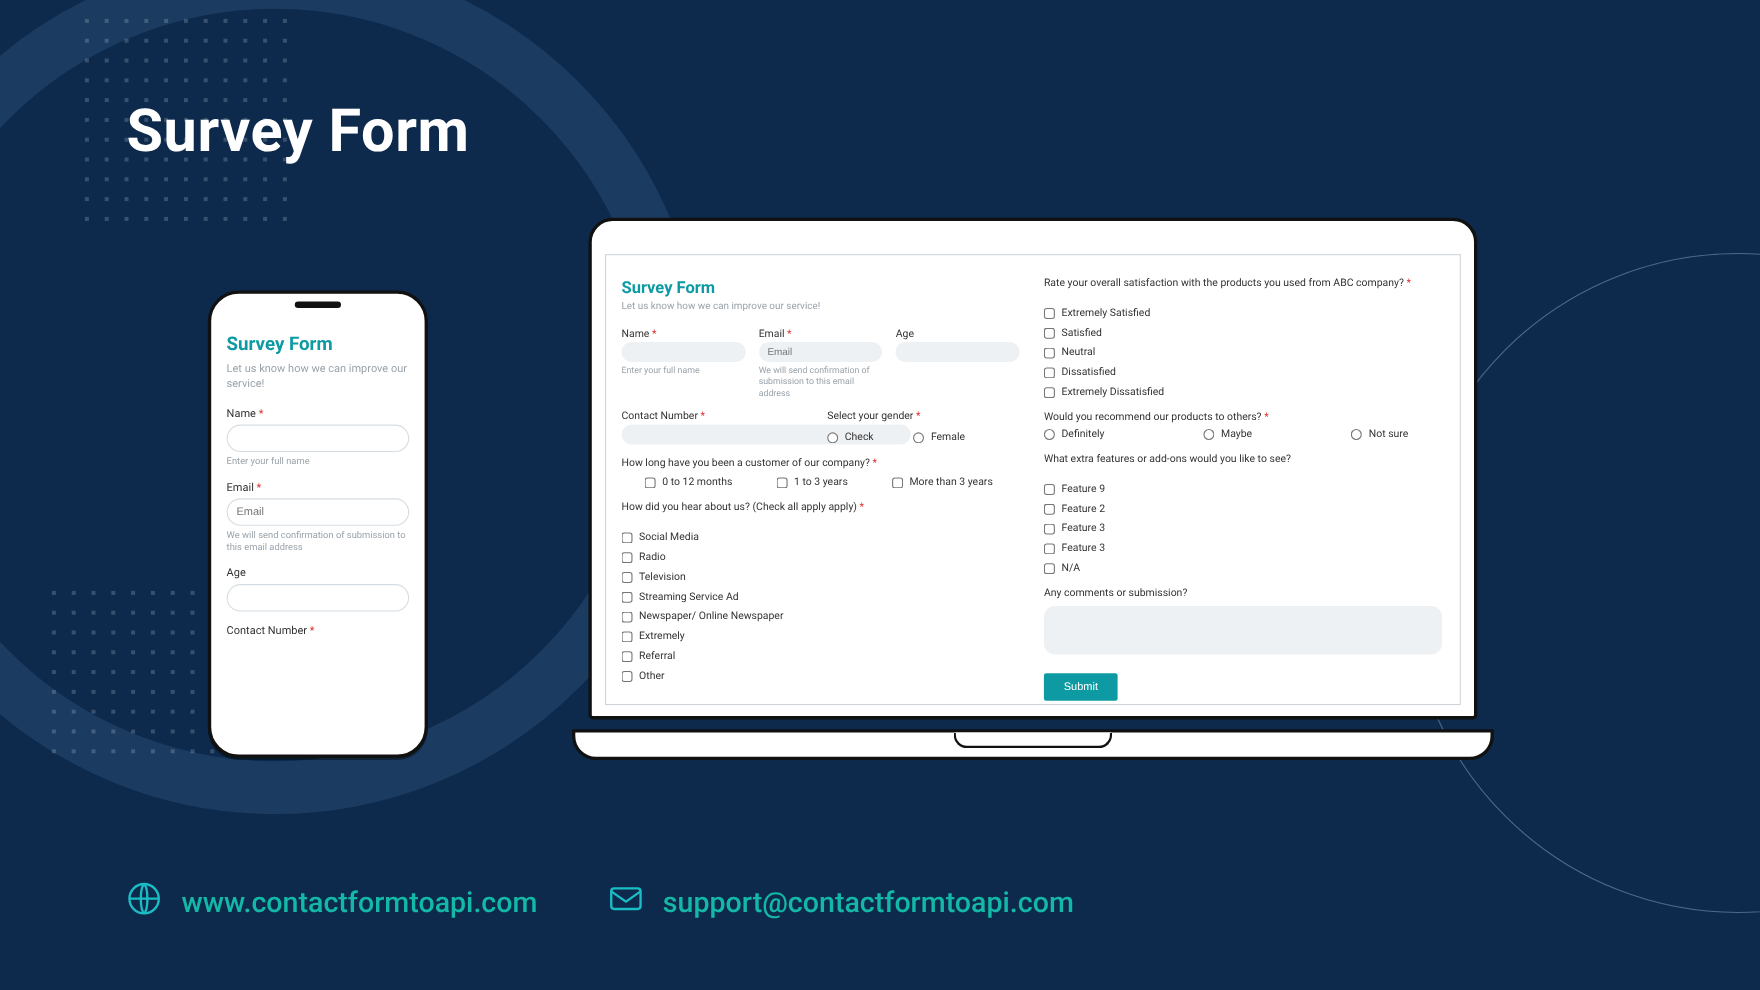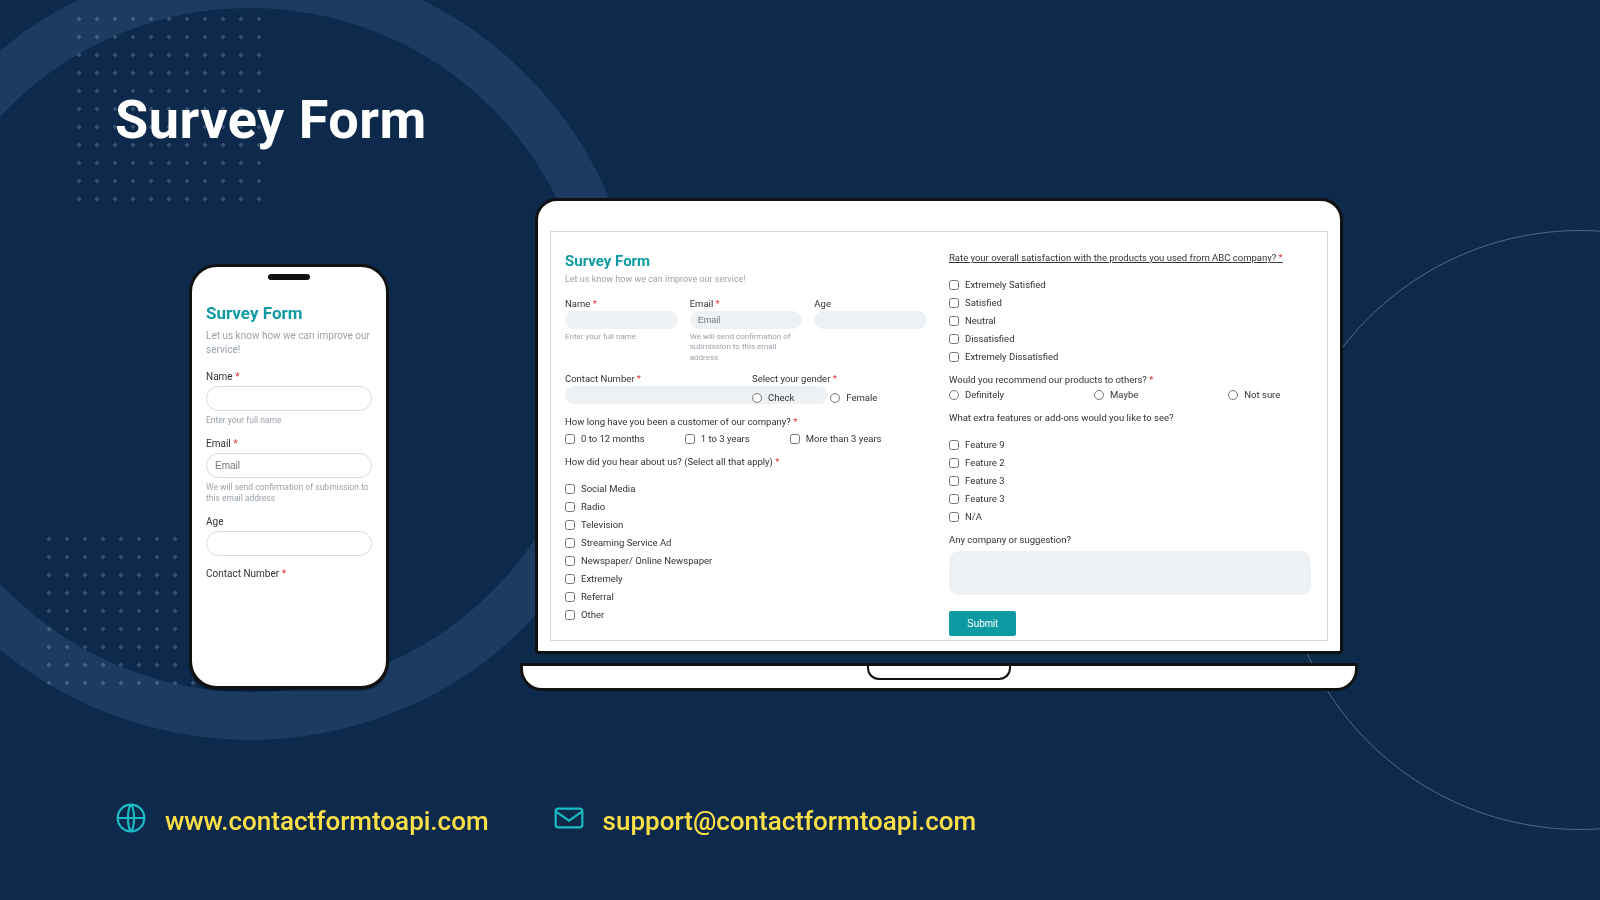--- a/index.html
+++ b/index.html
@@ -39,21 +39,21 @@
 
   .page-title {
     position: absolute; left: 115px; top: 88px;
     color: #fff; font-size: 54px; font-weight: 700; letter-spacing: .5px;
     z-index: 2;
   }
 
   .footer {
     position: absolute; left: 115px; bottom: 60px;
     display: flex; align-items: center; gap: 64px;
-    color: #fde047; font-size: 26px; font-weight: 500;
+    color: #14b8a6; font-size: 26px; font-weight: 500;
     z-index: 5;
   }
   .footer .item { display: flex; align-items: center; gap: 18px; }
   .footer svg { width: 32px; height: 32px; }
 
   
   .phone {
     position: absolute; left: 189px; top: 264px;
     width: 200px; height: 425px;
     background: #fff;
@@ -115,21 +115,21 @@
   .row3>div{flex:1;}
   .lbl{font-size:9.5px; color:#333; margin-bottom:2px; display:block;}
   .req2::after{content:" *"; color:#d33;}
   .pill{ background:#eef1f4; border-radius:10px; height:18px; width:100%; border:none; padding:0 8px; font-size:9px;}
   .hint2{ font-size:8px; color:#9aa3ab; margin-top:3px; line-height:1.3;}
   .row2{ display:flex; gap:12px; margin-top:10px;}
   .row2 .c1{flex:1;}
   .row2 .c2{flex:1; position:relative;}
   .gender-row{display:flex; gap:36px; margin-top:8px; font-size:9.5px; align-items:center;}
   .q{ font-size:9.5px; margin-top:12px; display:block;}
-  .opts-row{display:flex; gap:40px; margin-top:6px; font-size:9.5px;}
+  .opts-row{display:flex; gap:40px; margin-top:6px; font-size:9.5px;margin-left:21px;}
   .opts-col{display:flex; flex-direction:column; gap:7px; margin-top:16px; font-size:9.5px;}
   .chk, .rdo { display:flex; align-items:center; gap:6px;}
   .chk input, .rdo input{ width:10px; height:10px; }
   .rdo input{ accent-color:#555; }
   .submit-btn{
     margin-top:14px; background:#0d9aa3; color:#fff; border:none;
     padding:7px 18px; font-size:10px; border-radius:2px; cursor:pointer;
   }
   textarea.pill{height:44px; resize:none; padding:6px 8px;}
   .features-row{display:flex; gap:32px; font-size:9.5px; margin-top:4px;}
@@ -226,21 +226,21 @@
           <label class="chk">
               <input type="checkbox" style="">
               <span>1 to 3 years</span>
             </label>
           <label class="chk">
               <input type="checkbox" style="">
               <span>More than 3 years</span>
             </label>
         </div>
 
-        <span class="q req2">How did you hear about us? (Select all that apply)</span>
+        <span class="q req2">How did you hear about us? (Check all apply apply)</span>
         <div class="opts-col">
           <label class="chk">
               <input type="checkbox" style="">
               <span>Social Media</span>
             </label>
           <label class="chk">
               <input type="checkbox" style="">
               <span>Radio</span>
             </label>
           <label class="chk">
@@ -264,21 +264,21 @@
               <span>Referral</span>
             </label>
           <label class="chk">
               <input type="checkbox" style="">
               <span>Other</span>
             </label>
         </div>
       </div>
 
       <div class="colR">
-        <span class="q req2" style="margin-top:0;text-decoration:underline;">Rate your overall satisfaction with the products you used from ABC company?</span>
+        <span class="q req2" style="margin-top:0;">Rate your overall satisfaction with the products you used from ABC company?</span>
         <div class="opts-col">
           <label class="chk">
               <input type="checkbox" style="">
               <span>Extremely Satisfied</span>
             </label>
           <label class="chk">
               <input type="checkbox" style="">
               <span>Satisfied</span>
             </label>
           <label class="chk">
@@ -328,21 +328,21 @@
           <label class="chk">
               <input type="checkbox" style="">
               <span>Feature 3</span>
             </label>
           <label class="chk">
               <input type="checkbox" style="">
               <span>N/A</span>
             </label>
         </div>
 
-        <span class="q">Any company or suggestion?</span>
+        <span class="q">Any comments or submission?</span>
         <textarea class="pill" style="margin-top: 6px;"></textarea>
 
         <button class="submit-btn">Submit</button>
       </div>
     </div>
   </div>
   <div class="laptop-base"></div>
 </div>
 
 <div class="footer">

